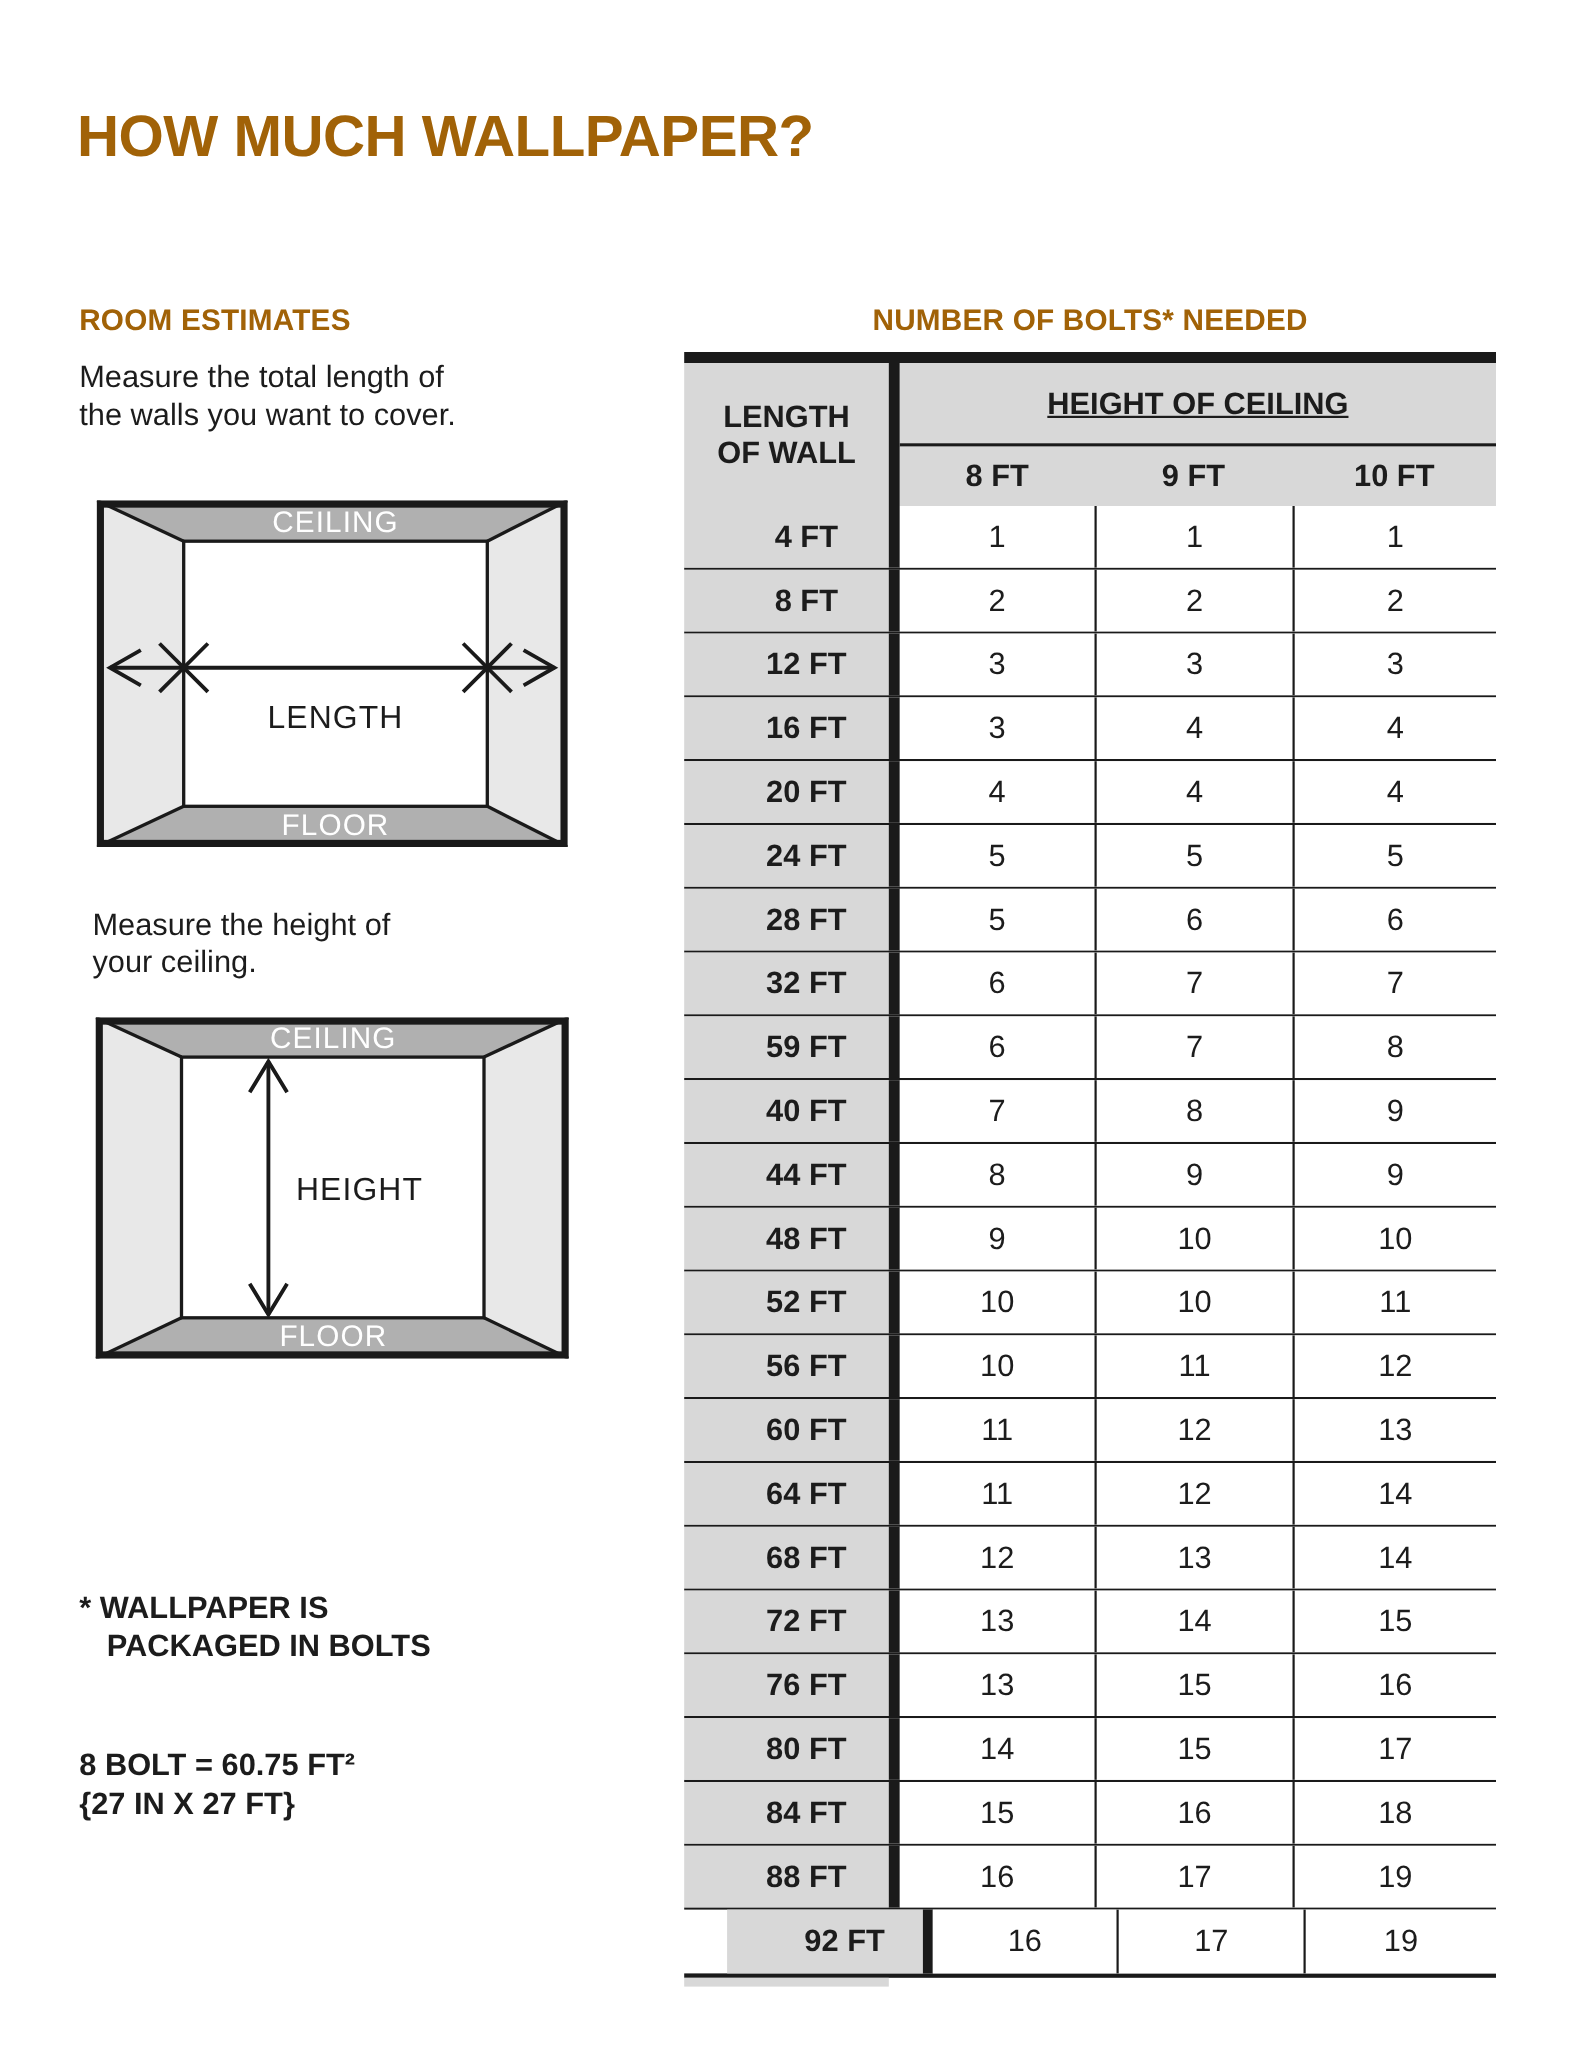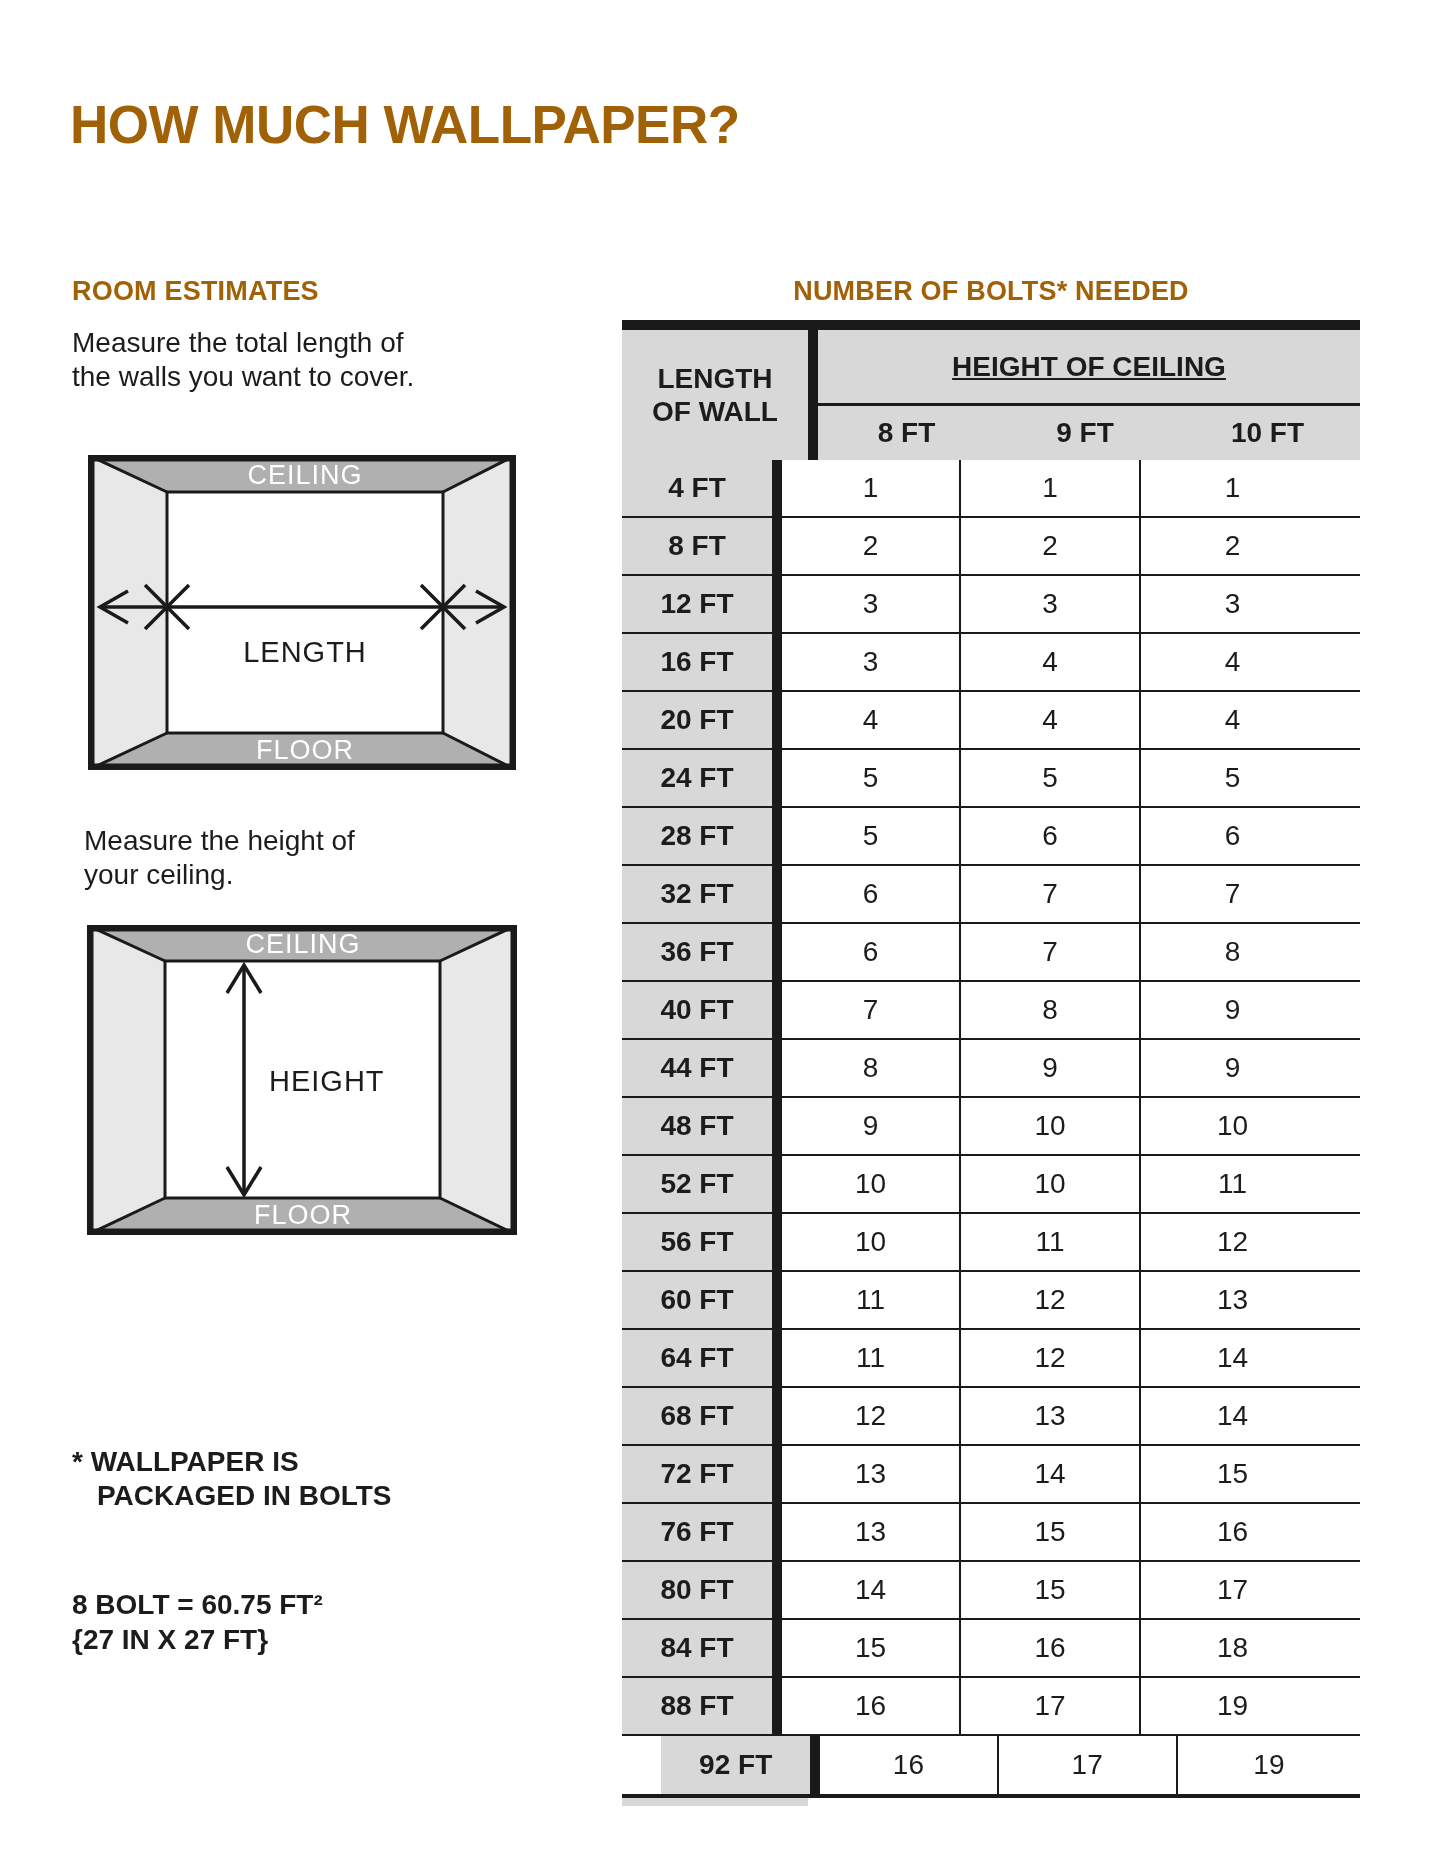--- a/index.html
+++ b/index.html
@@ -28,21 +28,21 @@
             display:flex;align-items:center;justify-content:center;font-weight:bold;font-size:28px;text-decoration:underline;}
   .hsub{position:absolute;left:196px;top:76px;width:542px;height:54px;background:#d8d8d8;
         display:flex;}
   .hsub div{display:flex;align-items:center;justify-content:center;font-weight:bold;font-size:28px;}
   .hc1{width:177px;} .hc2{width:180px;} .hc3{width:185px;}
 
   .tbody{width:738px;}
   .trow{display:flex;height:58px;border-bottom:2px solid #1a1a1a;box-sizing:border-box;}
   .trow:last-child{border-bottom:none;margin-left:39px;}
   .tlabel{width:150px;background:#d8d8d8;display:flex;align-items:center;justify-content:center;
-          font-weight:bold;font-size:28px;}
+          font-weight:bold;font-size:28px;padding-left:36px;}
   .tdiv{width:10px;background:#1a1a1a;}
   .tcell{display:flex;align-items:center;justify-content:center;font-size:28px;background:#fff;
          box-sizing:border-box;}
   .c1{width:177px;}
   .c2{width:180px;border-left:2px solid #1a1a1a;}
   .c3{width:185px;border-left:2px solid #1a1a1a;}
   .tbottom{width:738px;height:4px;background:#1a1a1a;}
   .ttab{width:186px;height:8px;background:#d8d8d8;}
 
   svg text{font-family:"Liberation Sans",sans-serif;}
@@ -192,21 +192,21 @@
 
         <div class="trow">
           <div class="tlabel">32 FT</div>
           <div class="tdiv"></div>
           <div class="tcell c1">6</div>
           <div class="tcell c2">7</div>
           <div class="tcell c3">7</div>
         </div>
 
         <div class="trow">
-          <div class="tlabel">36 FT</div>
+          <div class="tlabel">59 FT</div>
           <div class="tdiv"></div>
           <div class="tcell c1">6</div>
           <div class="tcell c2">7</div>
           <div class="tcell c3">8</div>
         </div>
 
         <div class="trow">
           <div class="tlabel">40 FT</div>
           <div class="tdiv"></div>
           <div class="tcell c1">7</div>

